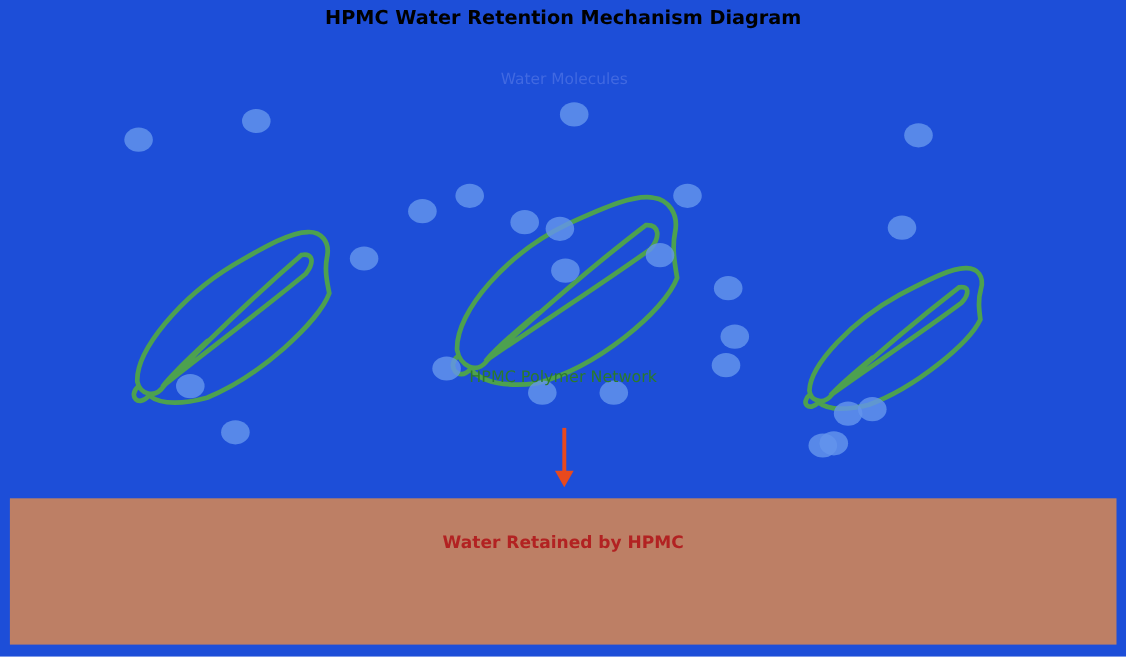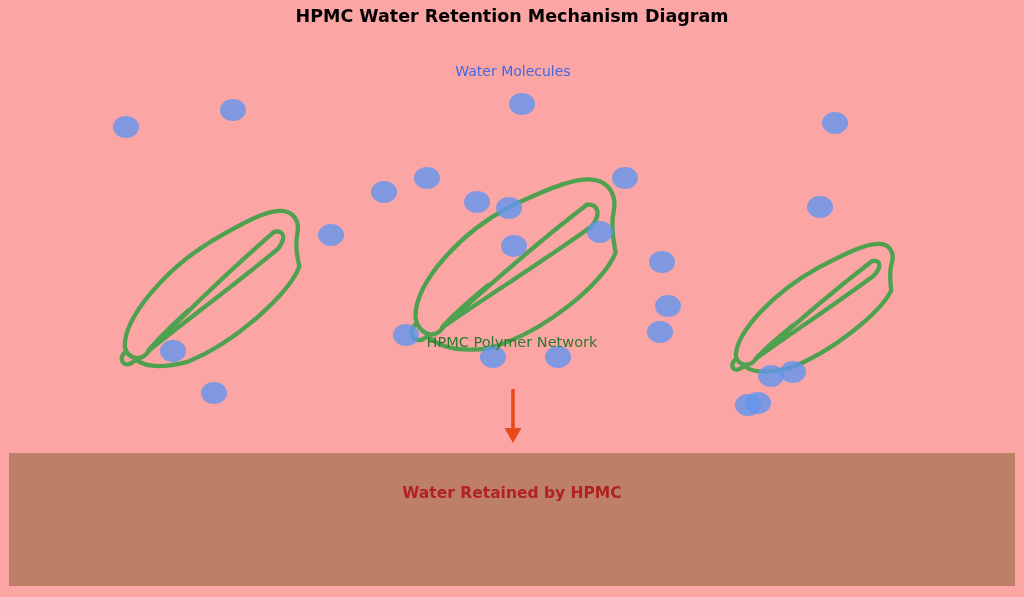--- a/index.html
+++ b/index.html
@@ -5,21 +5,21 @@
   html, body {
     margin: 0;
     padding: 0;
     background: #ffffff;
     font-family: "DejaVu Sans", "Liberation Sans", sans-serif;
   }
   .stage {
     position: relative;
     width: 1024px;
     height: 597px;
-    background: #fca5a5;
+    background: #1d4ed8;
     overflow: hidden;
   }
   svg text { user-select: none; }
   .title-text  { font-size: 17.5px; font-weight: bold; }
   .label-text  { font-size: 14px; }
   .label-text2 { font-size: 14.5px; }
   .zone-text   { font-size: 15.5px; font-weight: bold; }
 </style>
 </head>
 <body>

